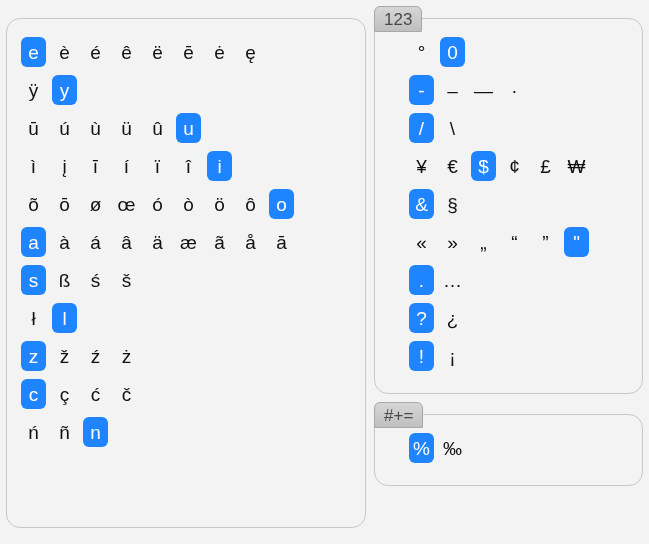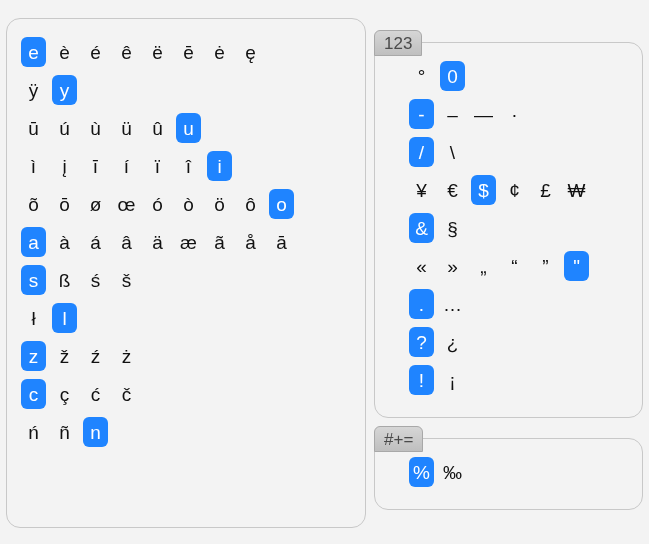--- a/index.html
+++ b/index.html
@@ -11,21 +11,21 @@
     width: 649px;
     height: 544px;
     overflow: hidden;
   }
   .layout {
     display: flex;
     gap: 8px;
     align-items: flex-start;
   }
   .col-left { flex: 0 0 360px; }
-  .col-right { flex: 1; display: flex; flex-direction: column; gap: 8px; margin-top: 24px; }
+  .col-right { flex: 1; display: flex; flex-direction: column; gap: 8px; }
   .panel-wrap {
     position: relative;
   }
   .panel-tab {
     position: absolute;
     top: 0;
     left: 0;
     background: linear-gradient(#d6d6d6, #bfbfbf);
     border: 1px solid #a8a8a8;
     border-radius: 6px 6px 0 0;

